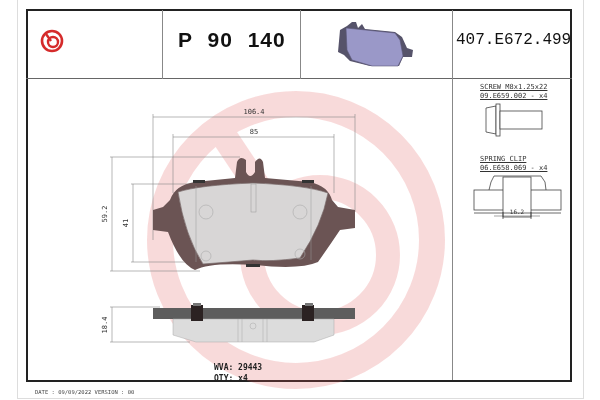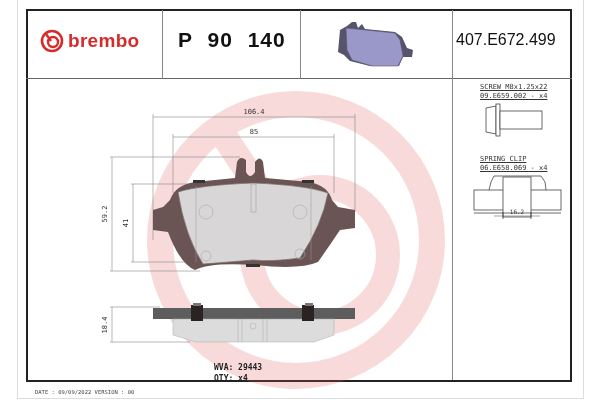--- a/index.html
+++ b/index.html
@@ -4,21 +4,21 @@
 <style>
   html,body{margin:0;padding:0;}
   body{width:600px;height:400px;background:#fff;position:relative;overflow:hidden;font-family:"Liberation Sans",sans-serif;}
   .outer{position:absolute;left:17px;top:0;width:565px;height:398px;border-left:1px solid #ddd;border-right:1px solid #ddd;border-bottom:1px solid #ddd;}
   .frame{position:absolute;left:26px;top:9px;width:546px;height:373px;border:2px solid #222;box-sizing:border-box;}
   .hdr{position:absolute;left:26px;top:9px;width:546px;height:70px;border-bottom:1px solid #666;box-sizing:border-box;}
   .vline{position:absolute;background:#888;width:1px;}
   .logo{position:absolute;left:40px;top:29px;display:flex;align-items:center;color:#d52b2b;font-weight:bold;font-size:19px;letter-spacing:0.3px;}
   .logo svg{margin-right:4px;}
   .pcode{position:absolute;left:178px;top:28px;font-size:21px;font-weight:bold;color:#111;letter-spacing:1px;word-spacing:8px;}
-  .refcode{position:absolute;left:456px;top:31px;font-family:Liberation Sans, sans-serif;font-size:16px;color:#111;}
+  .refcode{position:absolute;left:456px;top:31px;font-family:Liberation Mono, monospace;font-size:16px;color:#111;}
   .mono{font-family:"DejaVu Sans Mono","Liberation Mono",monospace;color:#333;}
   .small{font-size:7px;text-decoration:underline;}
   .footer{position:absolute;left:35px;top:389px;font-family:"DejaVu Sans Mono","Liberation Mono",monospace;font-size:5.5px;color:#444;}
   .wva{position:absolute;left:214px;top:362px;font-family:"DejaVu Sans Mono","Liberation Mono",monospace;font-weight:bold;font-size:8px;color:#222;line-height:11px;}
   svg.draw{position:absolute;left:0;top:0;}
 </style>
 </head>
 <body>
 
 <div class="outer"></div>
@@ -27,21 +27,20 @@
 <div class="vline" style="left:162px;top:10px;height:69px;"></div>
 <div class="vline" style="left:300px;top:10px;height:69px;"></div>
 <div class="vline" style="left:452px;top:10px;height:370px;"></div>
 
 <div class="logo">
   <svg width="24" height="24" viewBox="0 0 24 24">
     <circle cx="12" cy="12" r="10" fill="none" stroke="#d52b2b" stroke-width="2.6"></circle>
     <circle cx="13" cy="13" r="5" fill="none" stroke="#d52b2b" stroke-width="2.4"></circle>
     <path d="M6 5 L11 12" stroke="#d52b2b" stroke-width="2.4"></path>
   </svg>
-  <span>brembo</span>
 </div>
 <div class="pcode">P 90 140</div>
 <div class="refcode">407.E672.499</div>
 
 <svg class="draw" width="600" height="400" viewBox="0 0 600 400">
 
   <g opacity="0.22">
     <circle cx="296" cy="240" r="136" fill="none" stroke="#e35a5a" stroke-width="26"></circle>
     <circle cx="320" cy="255" r="68" fill="none" stroke="#e35a5a" stroke-width="24"></circle>
     <path d="M220 130 L300 250" stroke="#e35a5a" stroke-width="26"></path>

